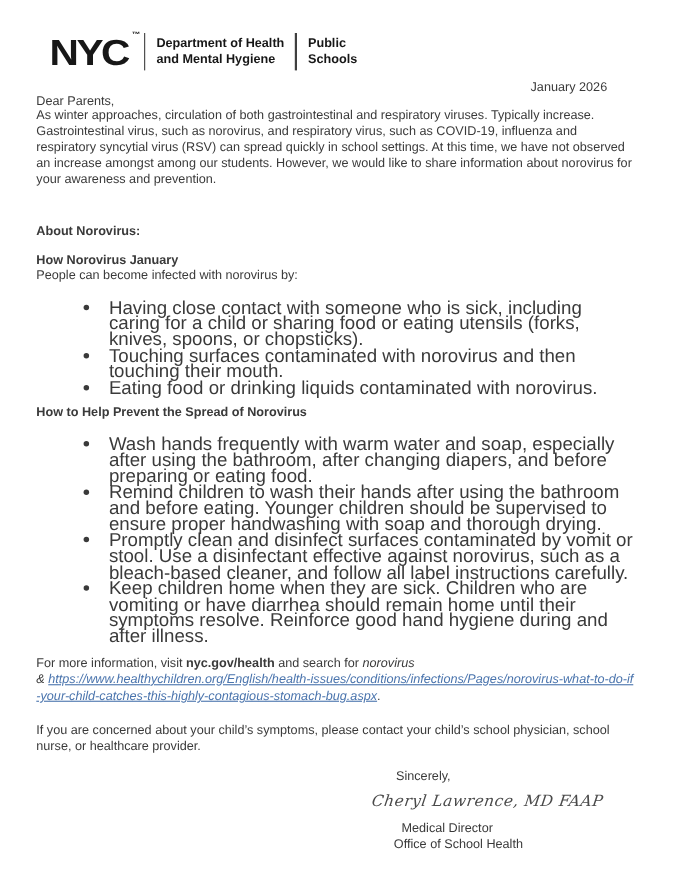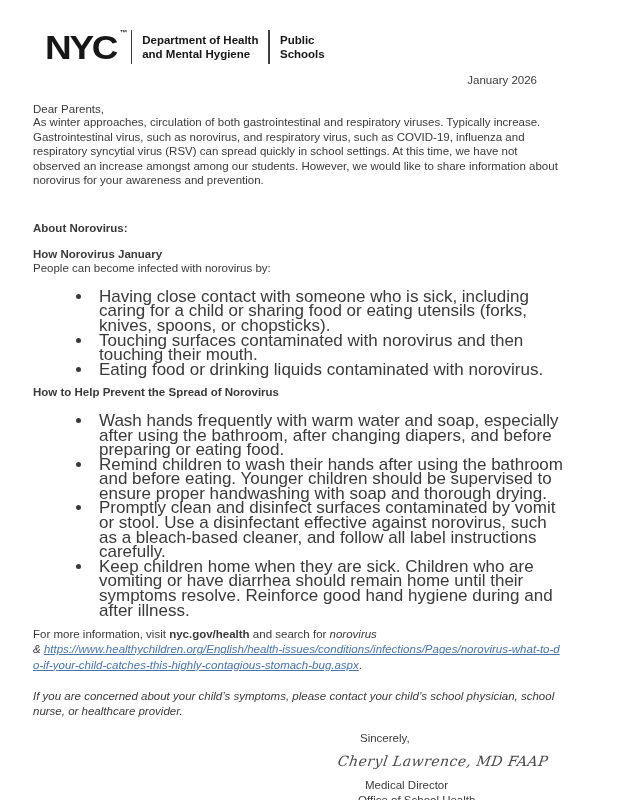--- a/index.html
+++ b/index.html
@@ -5,21 +5,21 @@
   html,body{margin:0;padding:0;background:#ffffff;}
   body{
     width:618px;height:800px;overflow:hidden;
     font-family:"Liberation Sans", sans-serif;
     color:#3a3a3a;
     -webkit-font-smoothing:antialiased;
   }
   .page{
     box-sizing:border-box;
     width:618px;height:800px;
-    padding:28px 55px 0 33px;
+    padding:28px 40px 0 33px;
     position:relative;
   }
   
   .logo-row{
     display:flex;align-items:center;gap:10px;
     margin-left:12px;margin-top:2px;
   }
   .nyc-wordmark{
     font-weight:900;font-size:33px;letter-spacing:-2px;
     color:#171717;line-height:1;position:relative;
@@ -37,21 +37,21 @@
   }
   .logo-text{
     font-weight:700;font-size:11.5px;line-height:1.25;color:#171717;
     white-space:nowrap;
   }
   
   .date-line{
     text-align:right;padding-right:26px;
     font-size:11.5px;margin-top:10px;
   }
-  .greeting{font-size:11.5px;margin-top:17px;}
+  .greeting{font-size:11.5px;}
   p.body{
     font-size:11.5px;line-height:14.6px;margin:0;
   }
   .para1{margin-top:19px;}
   .sec-title{
     font-weight:700;font-size:11.5px;line-height:14.6px;margin:0;
   }
   .about-block{margin-top:33px;}
   .spreads-block{margin-top:11px;}
   .prevent-block{margin-top:8px;}
@@ -67,21 +67,21 @@
   }
   .moreinfo{
     margin-top:9px;font-size:11.5px;line-height:15.2px;
   }
   .moreinfo .bold{font-weight:700;}
   .moreinfo .ital{font-style:italic;}
   a.doc-link{
     font-style:italic;text-decoration:underline;
     word-break:break-all;
   }
-  .concern{margin-top:16px;font-size:11.5px;line-height:15.2px;font-style:italic;}
+  .concern{margin-top:16px;font-size:11.5px;line-height:15.2px;}
   
   .closing{margin-top:6px;font-size:11.5px;}
   .sincerely{margin-left:327px;line-height:15px;}
   .signature{
     margin-left:305px;margin-top:7px;
     font-family:"DejaVu Serif", serif;
     font-style:italic;font-size:14px;color:#4a4a4a;
     transform:skewX(-8deg);
     letter-spacing:0.5px;
     white-space:nowrap;

